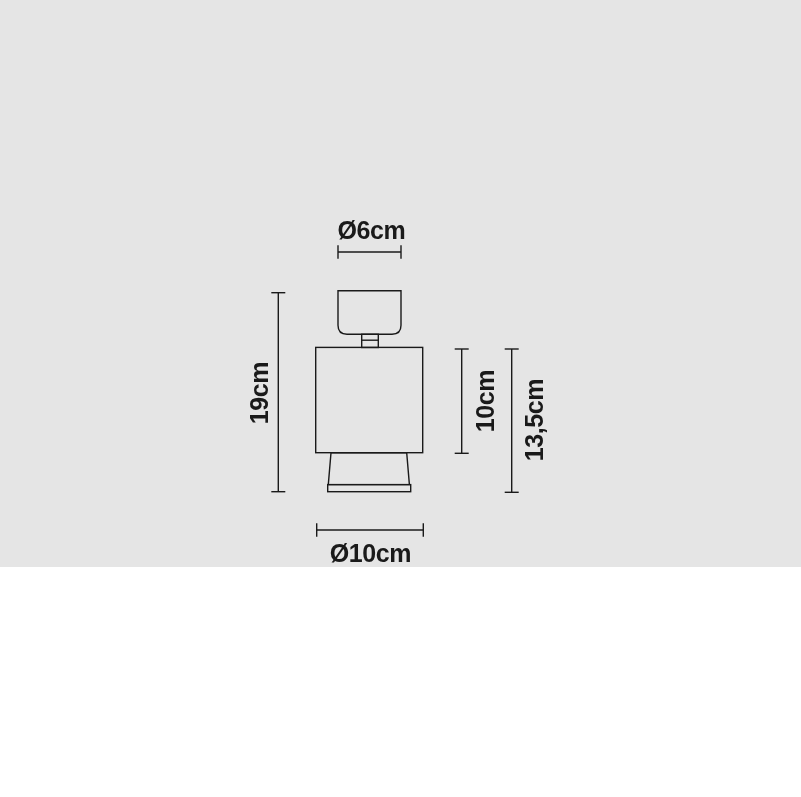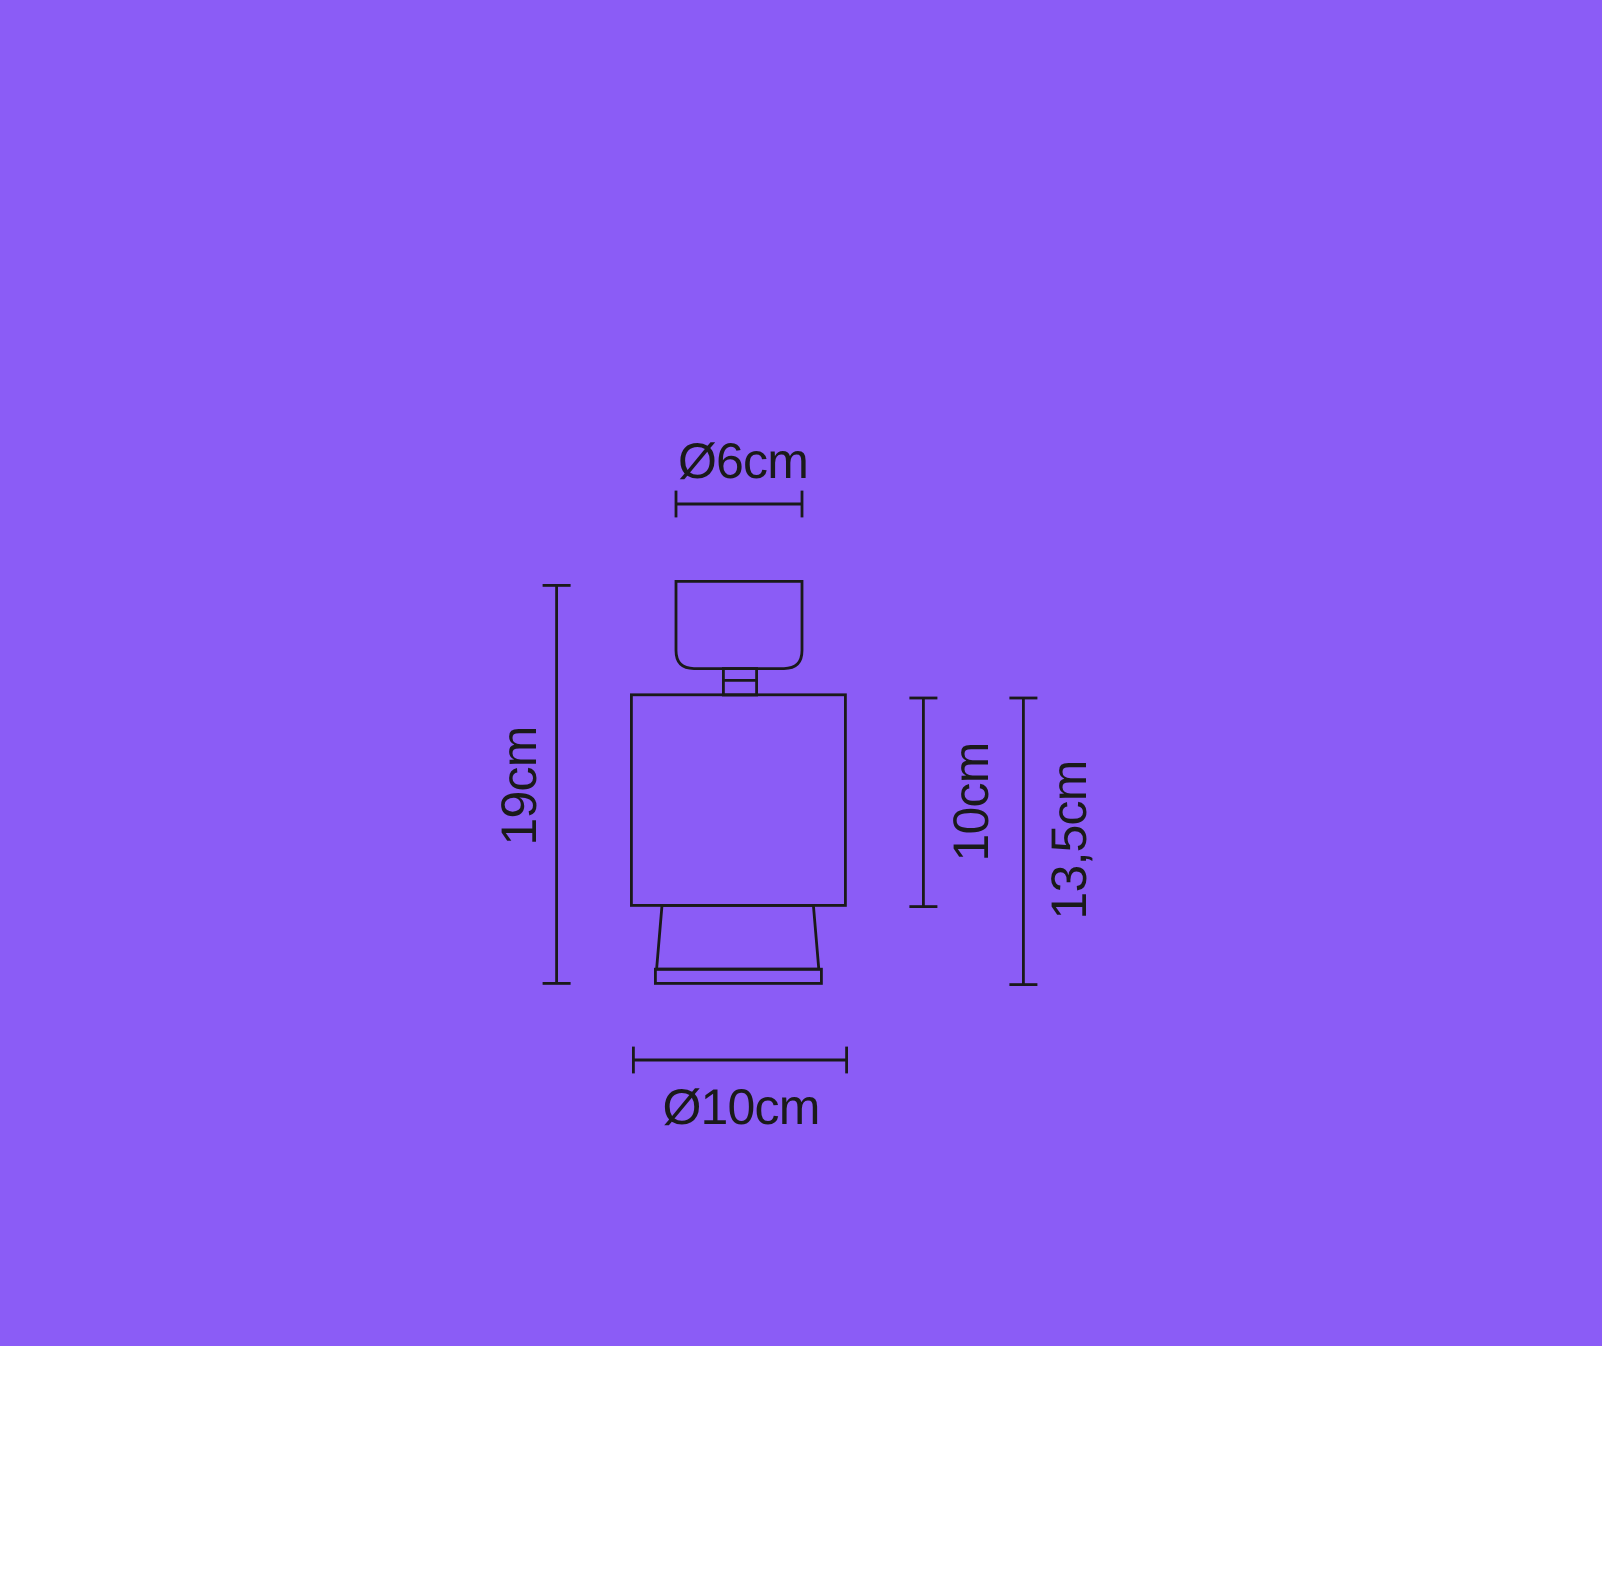--- a/index.html
+++ b/index.html
@@ -2,24 +2,25 @@
 <html><head>
 <meta charset="utf-8">
 <style>
   html, body {
     margin: 0;
     padding: 0;
   }
   .canvas {
     position: relative;
     width: 801px;
-    height: 673px;
-    background: #8b5cf6;
+    height: 567px;
+    background: #e5e5e5;
     overflow: hidden;
     font-family: "Liberation Sans", sans-serif;
+    font-weight: bold;
   }
   svg { display: block; }
   .outline {
     fill: none;
     stroke: #1a1a1a;
     stroke-width: 1.4;
   }
   .dimline {
     stroke: #1a1a1a;
     stroke-width: 1.4;

